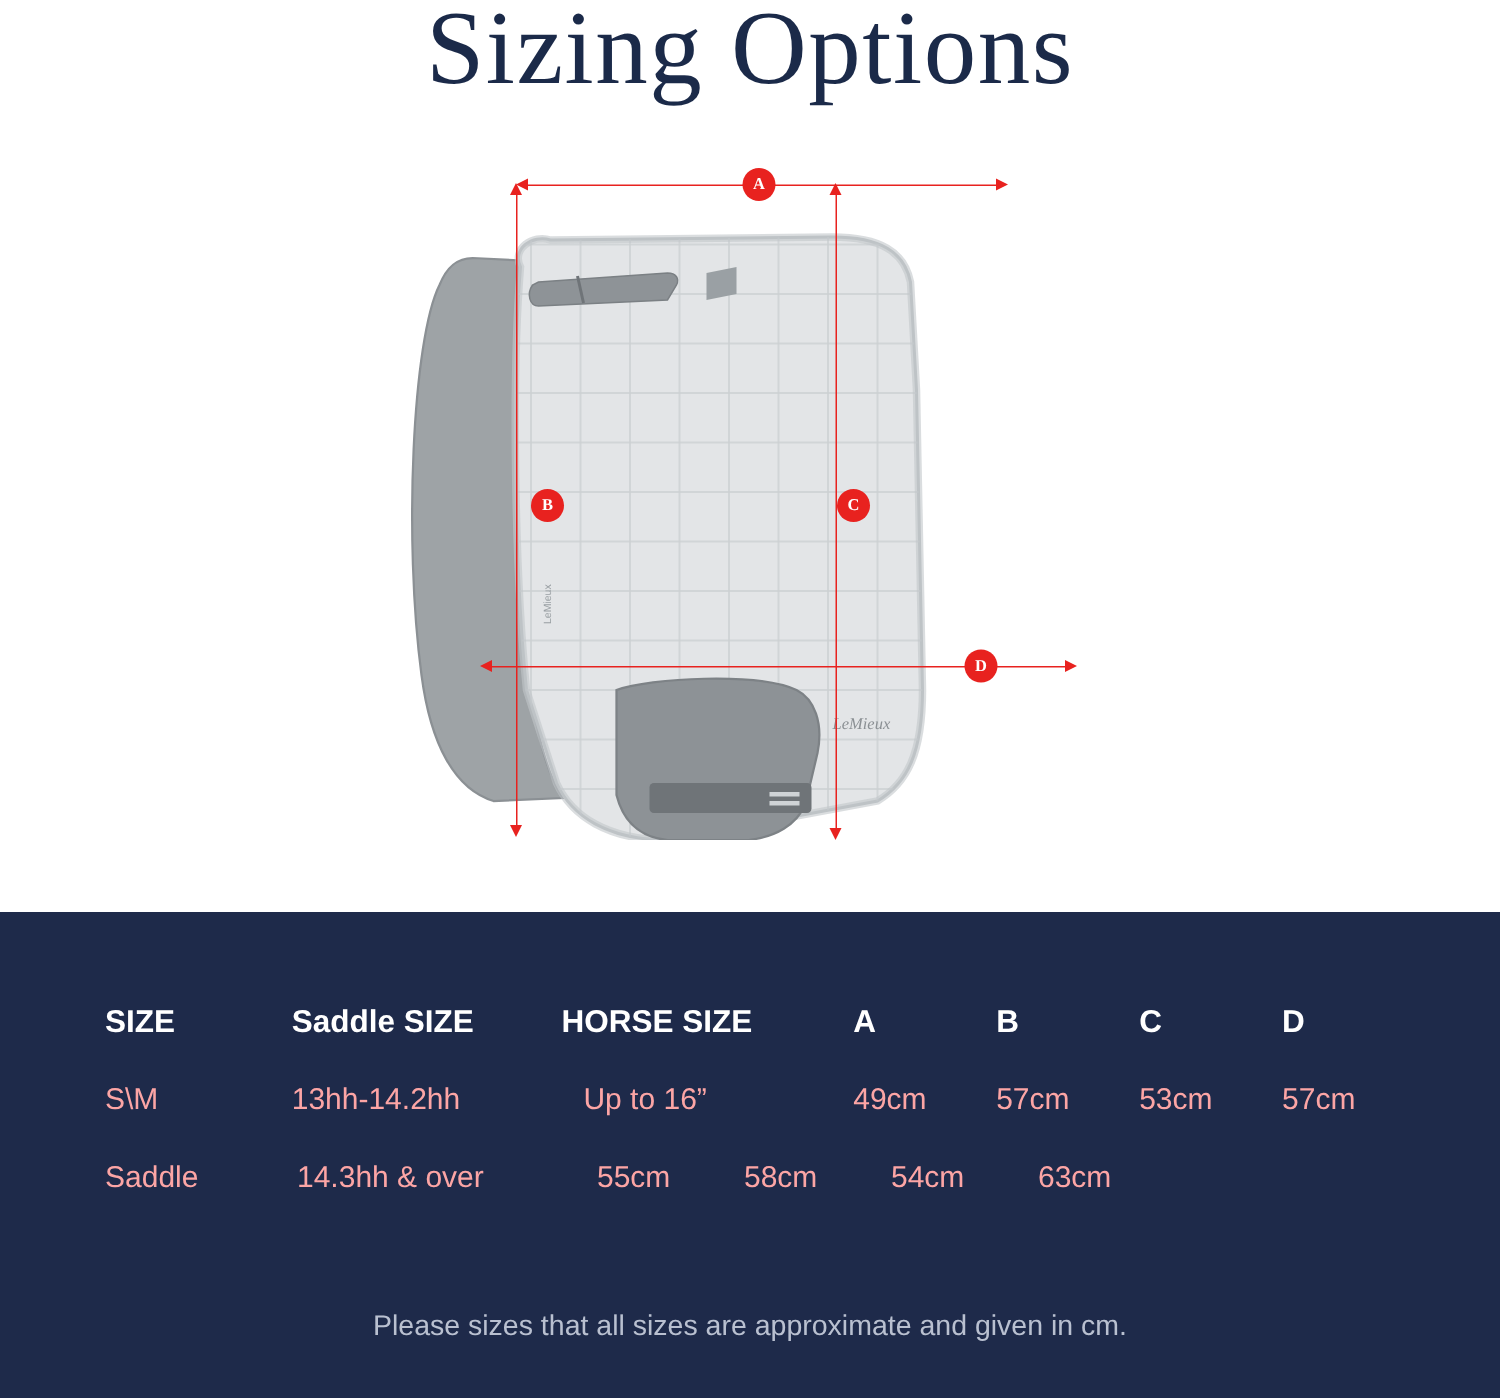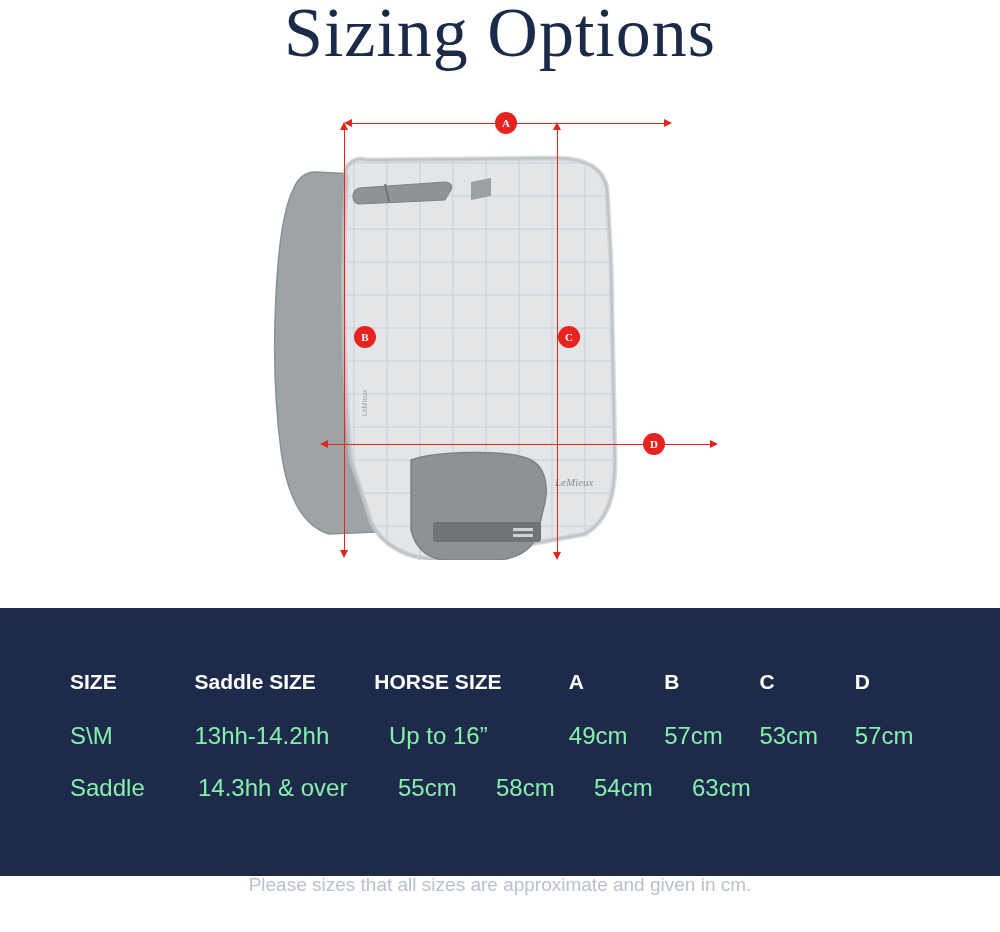--- a/index.html
+++ b/index.html
@@ -107,43 +107,43 @@
     border-right: 4px solid transparent;
     border-top: 8px solid #e8221f;
   }
 
   
   .panel {
     position: absolute;
     left: 0;
     top: 608px;
     width: 1000px;
-    height: 268px;
+    height: 324px;
     background: #1e2a4a;
   }
 
   .table {
     position: absolute;
     left: 70px;
     top: 62px;
     width: 880px;
   }
   .trow {
     display: flex;
     align-items: baseline;
     height: 52px;
   }
   .th {
     color: #ffffff;
     font-size: 21px;
     font-weight: bold;
   }
   .td {
-    color: #86efac;
-    font-size: 24px;
+    color: #fca5a5;
+    font-size: 20px;
   }
   .c-size   { width: 128px; }
   .c-horse  { width: 200px; }
   .c-saddle { width: 185px; text-align: left; }
   .c-a      { width: 98px; }
   .c-b      { width: 98px; }
   .c-c      { width: 98px; }
   .c-d      { width: 98px; }
 
   .note {

